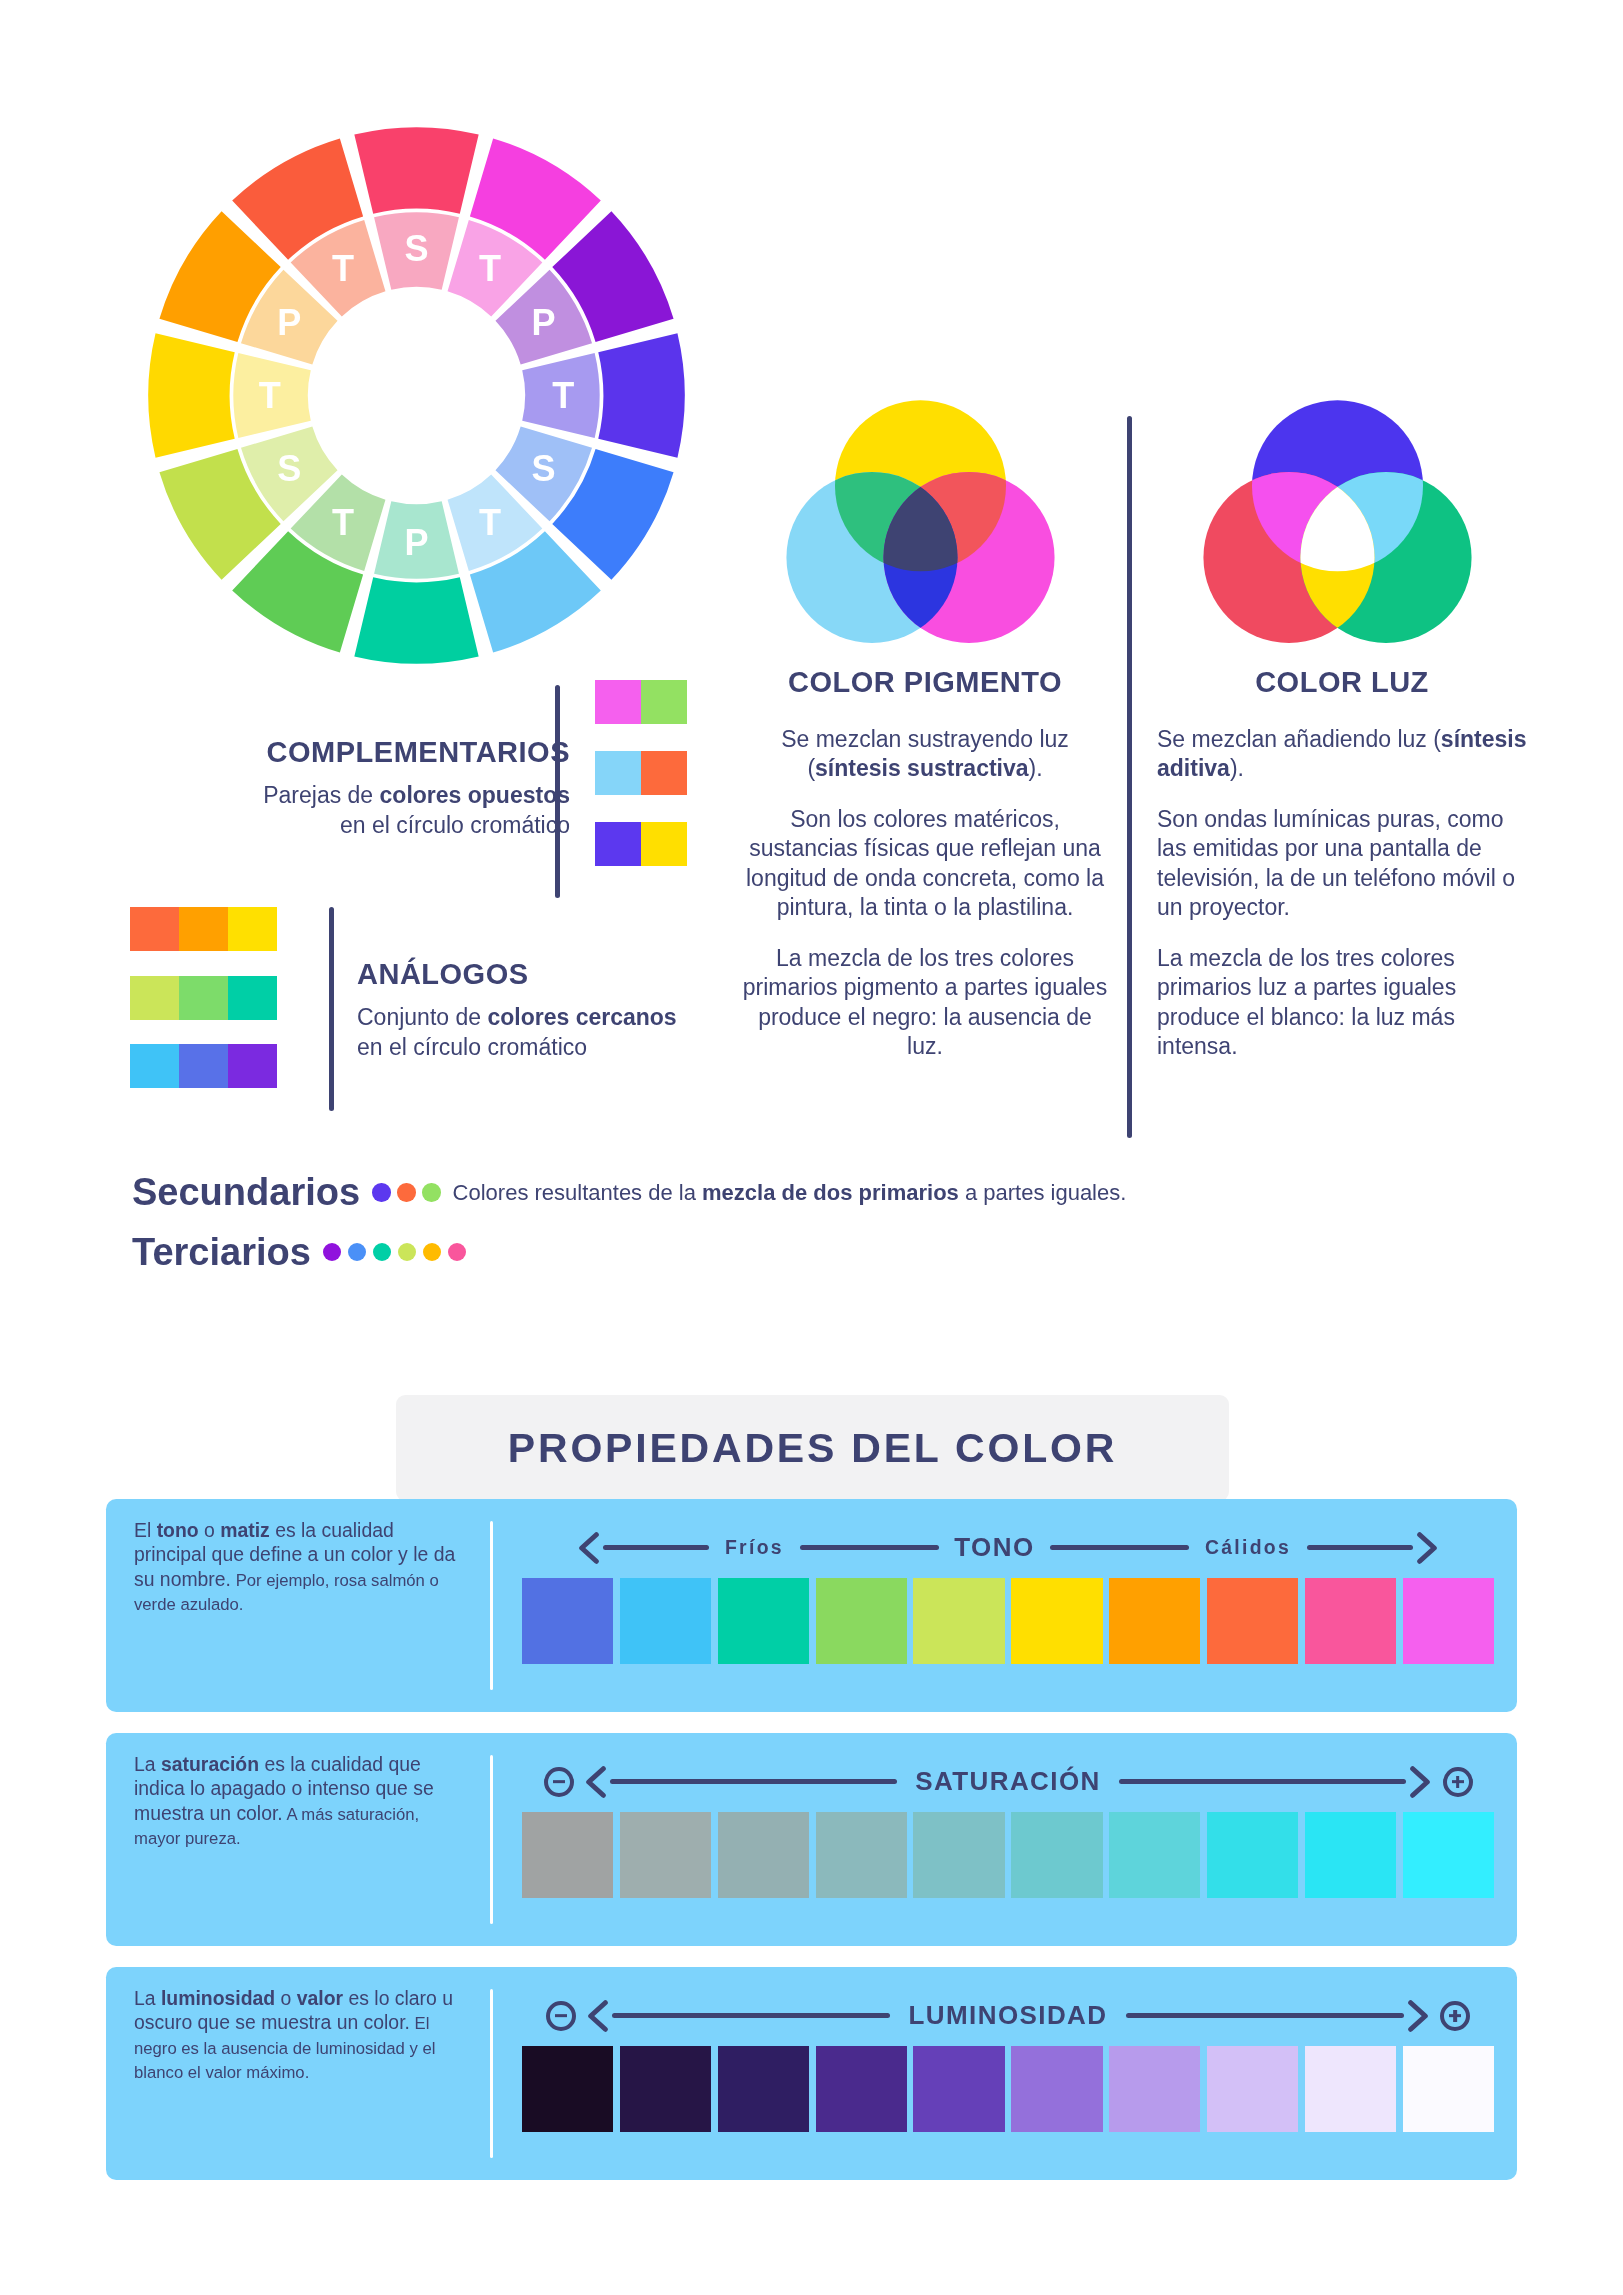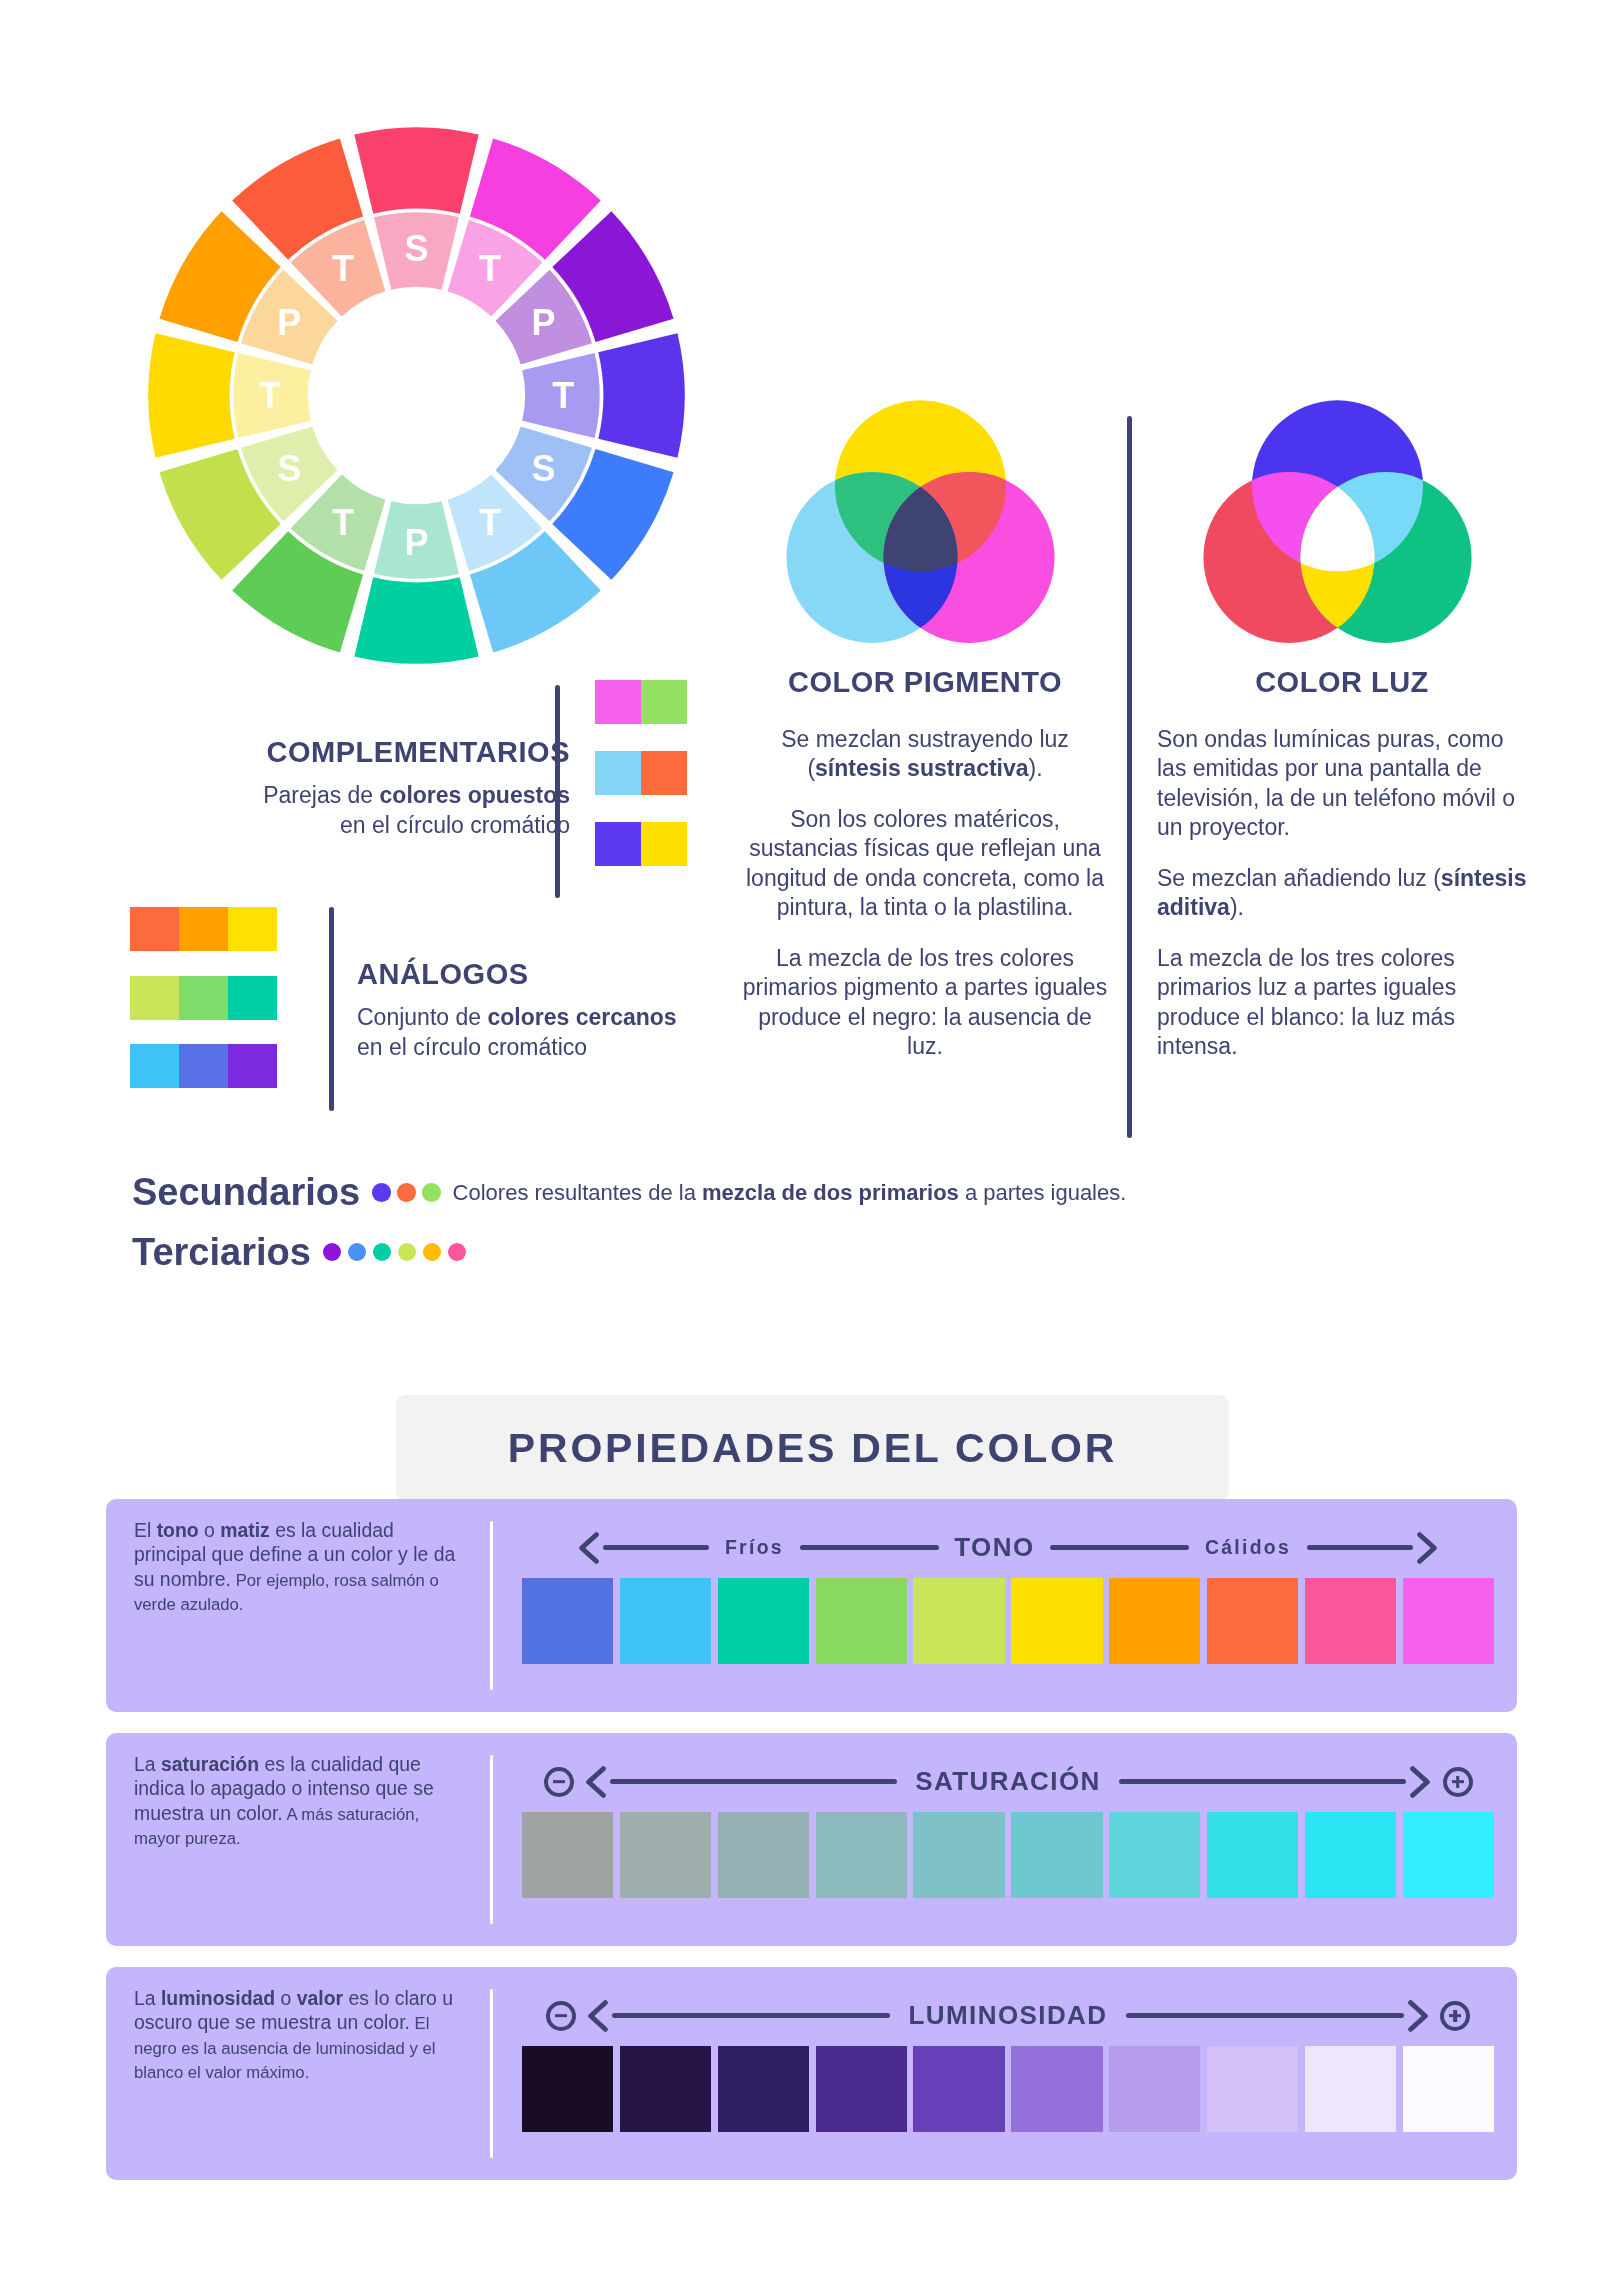--- a/index.html
+++ b/index.html
@@ -89,21 +89,21 @@
   
   #prop-header {
     position: absolute; left: 396px; top: 1395px; width: 833px; height: 106px;
     background: #f2f2f3; border-radius: 9.3px;
     display: flex; align-items: center; justify-content: center;
   }
   #prop-header-text { font-size: 41px; font-weight: 700; letter-spacing: 2.8px; color: #3e4372; }
 
   .prop-panel {
     position: absolute; left: 106px; width: 1411px; height: 213px;
-    background: #c4b5fd; border-radius: 10.2px;
+    background: #7dd3fc; border-radius: 10.2px;
   }
   #panel-tono { top: 1499px; }
   #panel-sat  { top: 1733px; }
   #panel-lum  { top: 1967px; }
 
   .prop-left { position: absolute; left: 28px; top: 18.5px; width: 333px; }
   .prop-left p { font-size: 19.4px; line-height: 1.27; color: #3e4372; }
   .prop-left .small { font-size: 16.7px; }
   .prop-divider {
     position: absolute; left: 384px; top: 22px; width: 2.8px; height: 169px;
@@ -250,22 +250,22 @@
 
   <div class="colcard" id="col-pigment">
     <h3>COLOR PIGMENTO</h3>
     <p><span>Se mezclan sustrayendo luz (</span><b>síntesis sustractiva</b><span>).</span></p>
     <p>Son los colores matéricos, sustancias físicas que reflejan una longitud de onda concreta, como la pintura, la tinta o la plastilina.</p>
     <p>La mezcla de los tres colores primarios pigmento a partes iguales produce el negro: la ausencia de luz.</p>
   </div>
 
   <div class="colcard" id="col-luz">
     <h3 style="text-align:center">COLOR LUZ</h3>
+    <p><span>Se mezclan añadiendo luz (</span><b>síntesis aditiva</b><span>).</span></p>
     <p>Son ondas lumínicas puras, como las emitidas por una pantalla de televisión, la de un teléfono móvil o un proyector.</p>
-    <p><span>Se mezclan añadiendo luz (</span><b>síntesis aditiva</b><span>).</span></p>
     <p>La mezcla de los tres colores primarios luz a partes iguales produce el blanco: la luz más intensa.</p>
   </div>
 
   <div id="complementarios">
     <div id="comp-text">
       <div id="comp-title">COMPLEMENTARIOS</div>
       <div id="comp-sub">
         <span>Parejas de </span><b>colores opuestos</b><br>
         <span>en el círculo cromático</span>
       </div>

